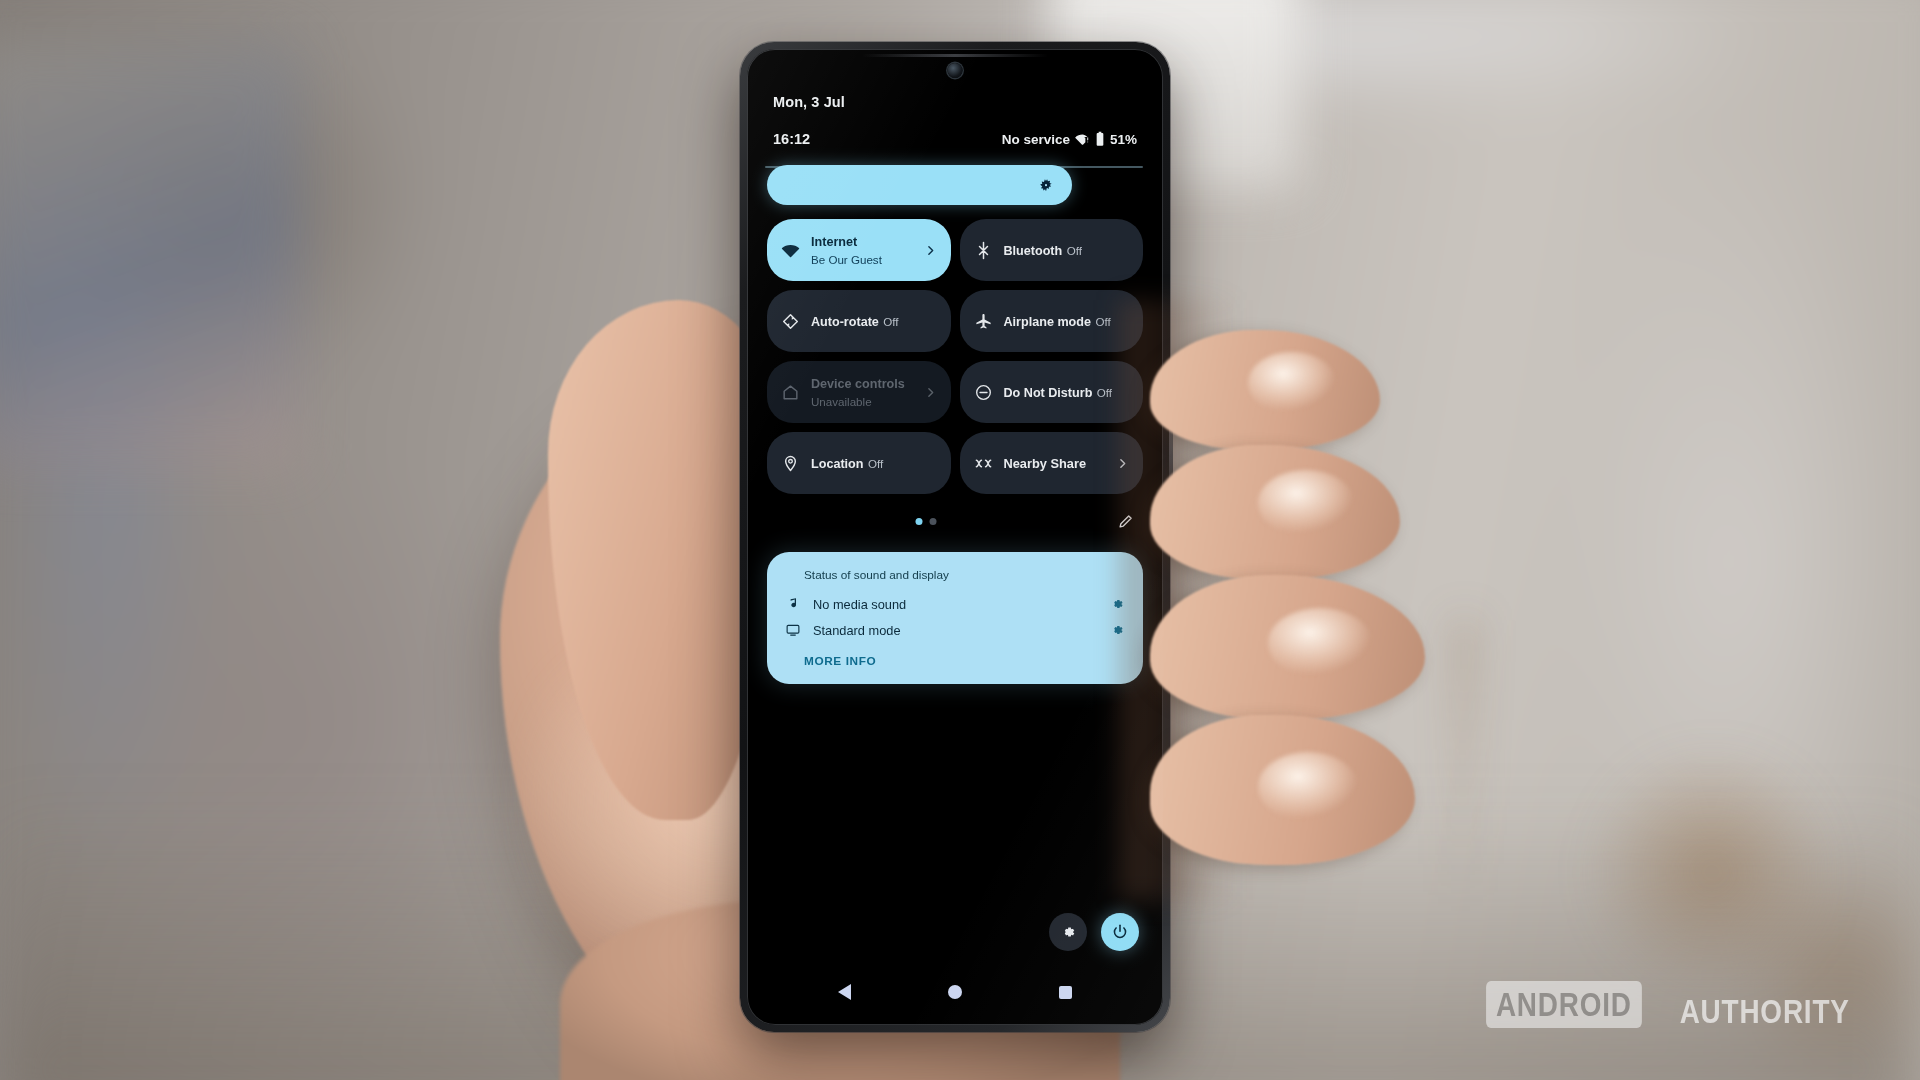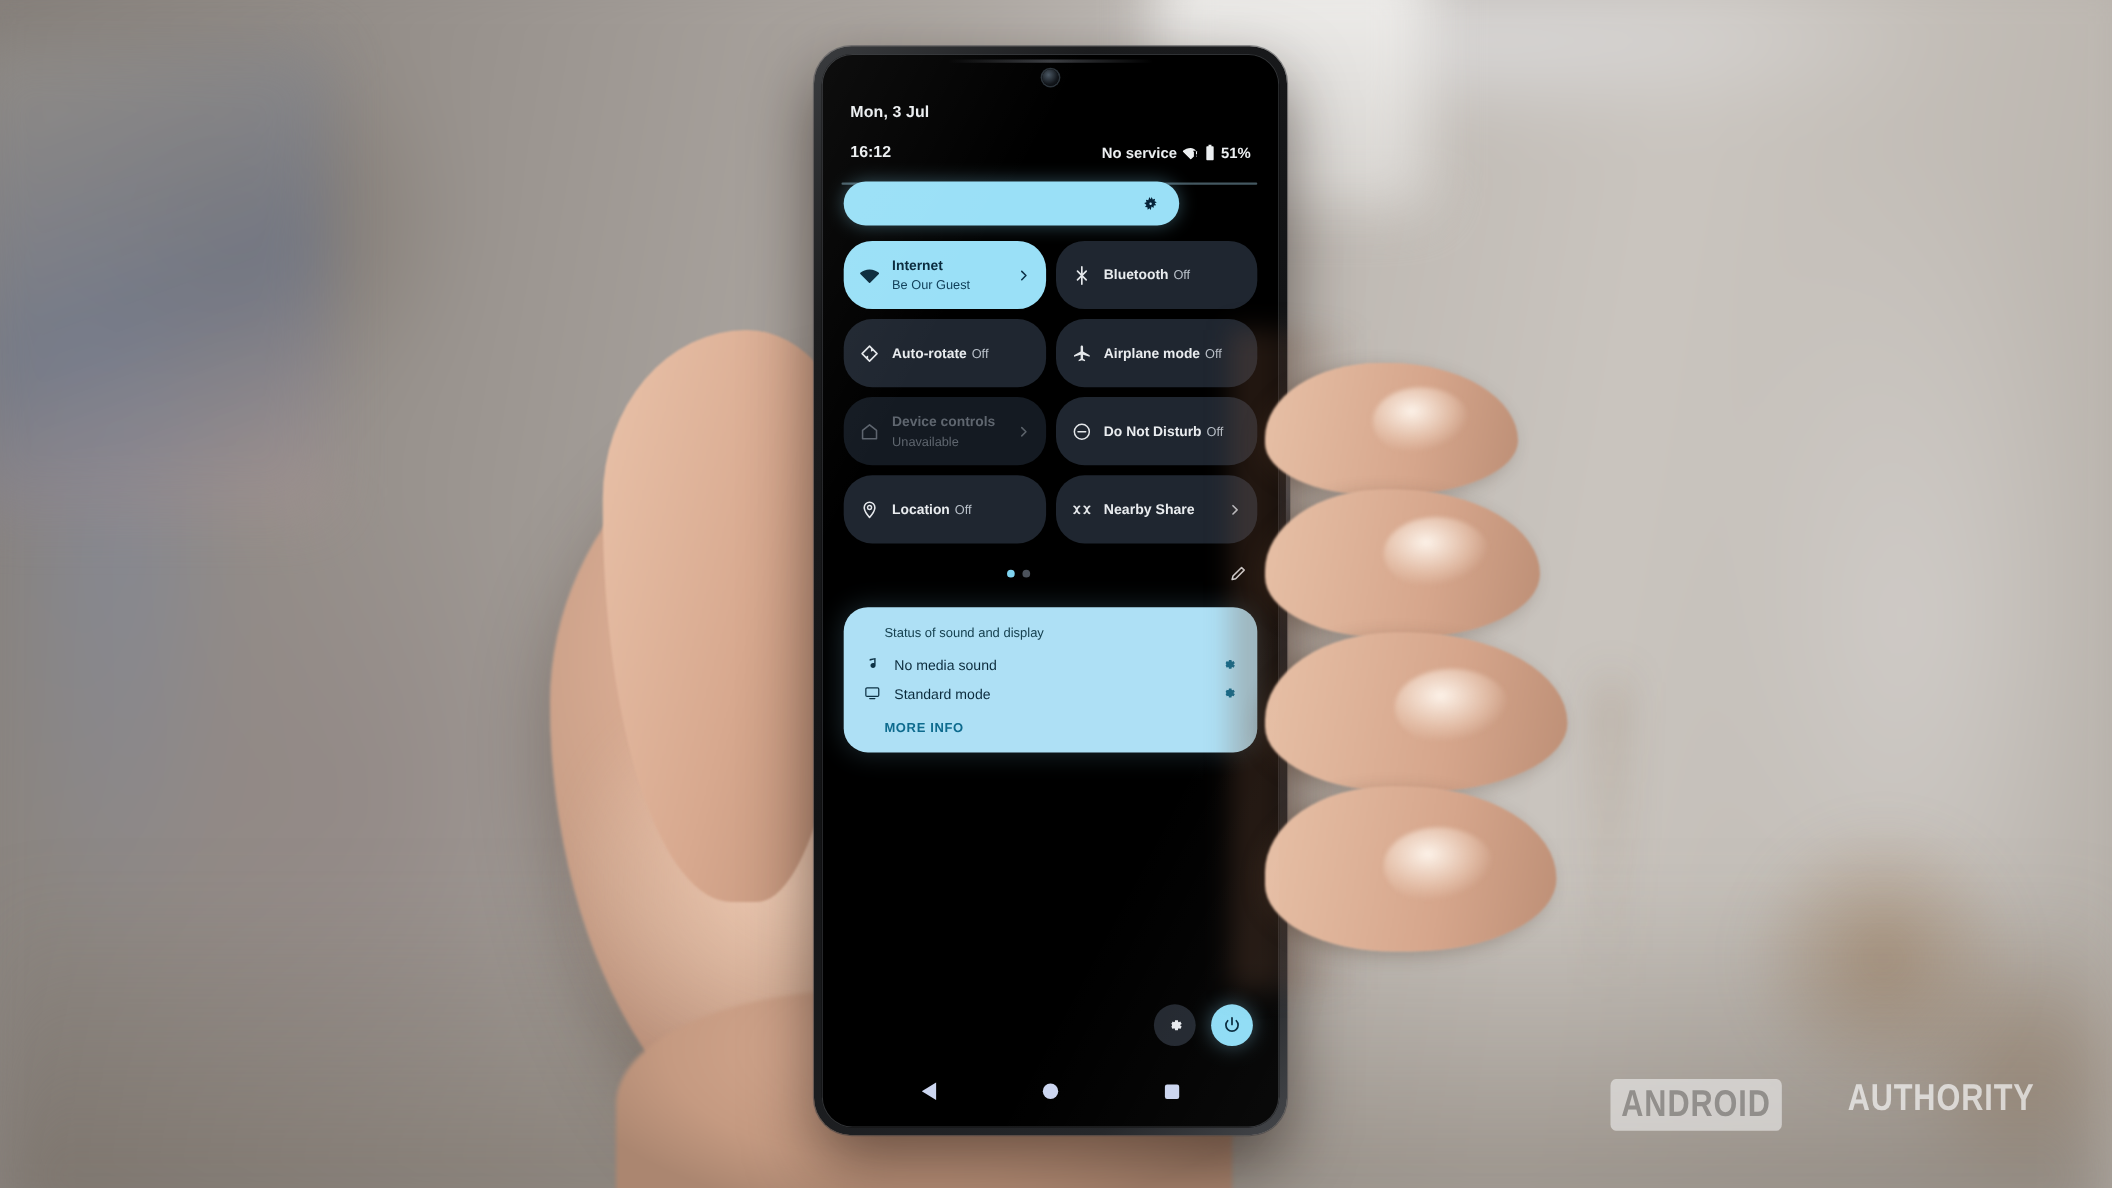--- a/index.html
+++ b/index.html
@@ -251,21 +251,21 @@
 
   
   .side-btn {
     position: absolute; right: -3px; top: 380px; width: 4px; height: 80px;
     border-radius: 3px; background: linear-gradient(180deg, #57595e, #2d2f33);
   }
 
   
   .watermark {
     position: absolute; right: 52px; bottom: 52px;
-    display: flex; align-items: flex-start; gap: 24px;
+    display: flex; align-items: flex-end; gap: 2px;
     font-weight: 700; letter-spacing: 1px;
     opacity: .82;
   }
   .wm-a {
     background: rgba(240,240,240,.72); color: #8e8c8a;
     padding: 6px 12px 7px; border-radius: 6px;
     font-size: 34px; line-height: 1; transform: scaleX(.82);
     font-family: "Liberation Sans", sans-serif;
   }
   .wm-b {

